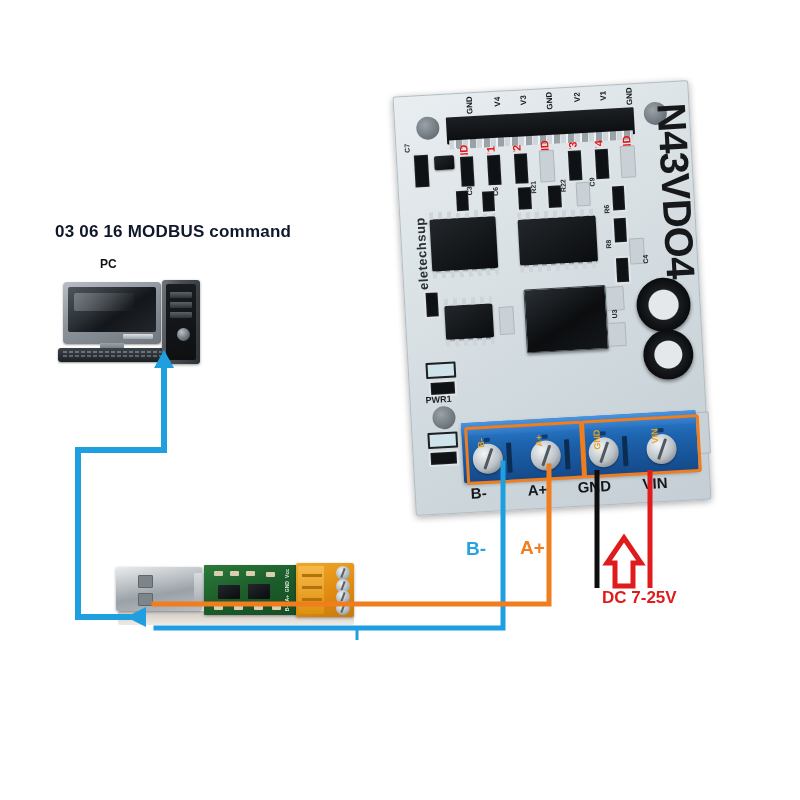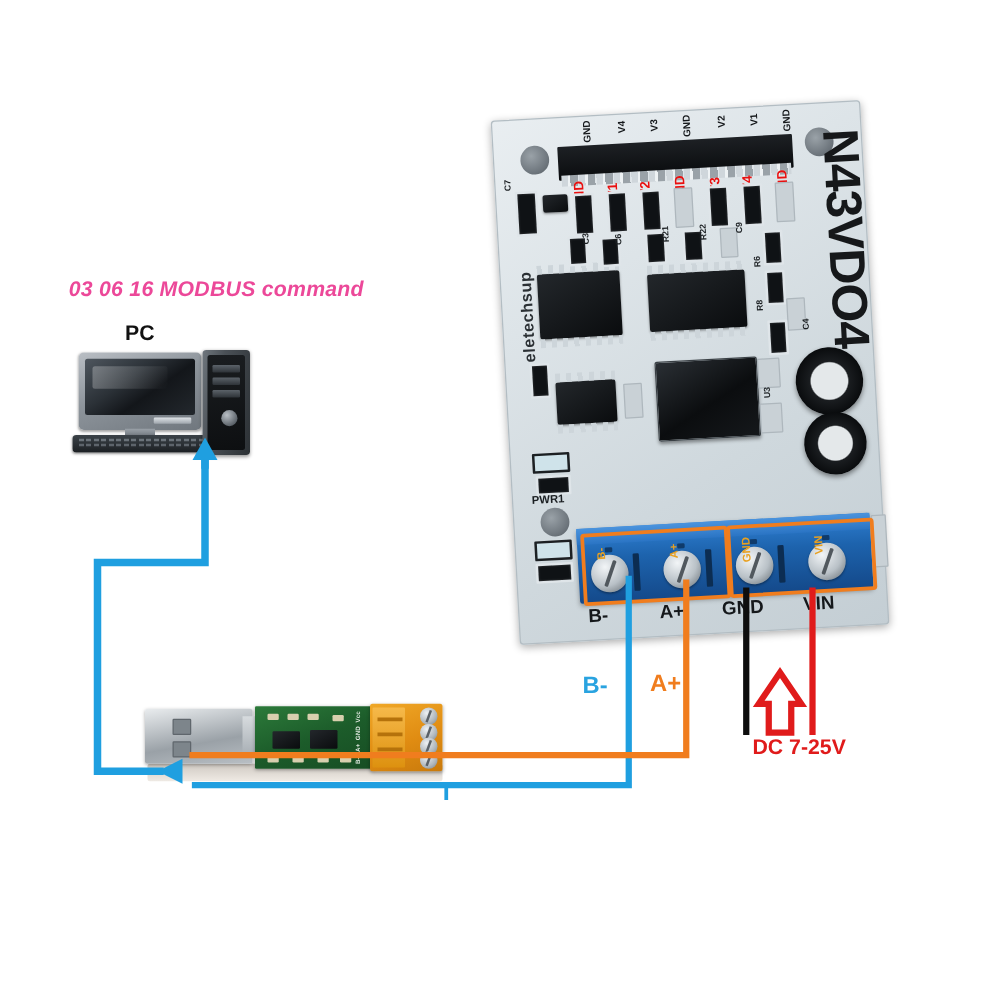--- a/index.html
+++ b/index.html
@@ -2,22 +2,22 @@
 <html><head>
 <meta charset="utf-8">
 <style>
   html,body{margin:0;padding:0;background:#ffffff;}
   body{width:800px;height:800px;position:relative;overflow:hidden;
        font-family:"Liberation Sans",sans-serif;}
   .stage{position:absolute;inset:0;width:800px;height:800px;}
 
   
   .lbl{position:absolute;font-weight:bold;white-space:nowrap;}
-  #modbus-cmd{left:55px;top:222px;font-size:17px;color:#ec4899;letter-spacing:.2px;font-style:italic;}
-  #pc-label{left:100px;top:257px;font-size:17px;color:#111;}
+  #modbus-cmd{left:55px;top:222px;font-size:17px;color:#0f172a;letter-spacing:.2px;}
+  #pc-label{left:100px;top:257px;font-size:12px;color:#111;}
   #b-minus-label{left:466px;top:538px;font-size:19px;color:#29a3e0;}
   #a-plus-label{left:520px;top:537px;font-size:19px;color:#f07d1e;}
   #dc-label{left:602px;top:588px;font-size:17px;color:#e01b1b;}
 
   
   #pc{position:absolute;left:58px;top:282px;width:140px;height:82px;}
   .mon-body{position:absolute;left:5px;top:0px;width:98px;height:62px;
       background:linear-gradient(160deg,#b9bec4,#8d949b 45%,#70777e);
       border-radius:4px;box-shadow:0 1px 2px rgba(0,0,0,.35);}
   .mon-screen{position:absolute;left:5px;top:5px;width:88px;height:45px;

